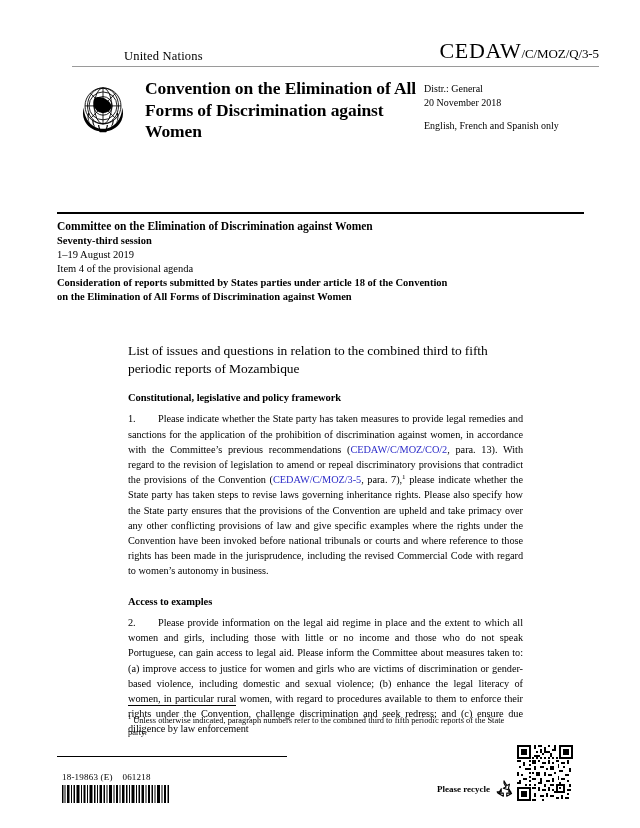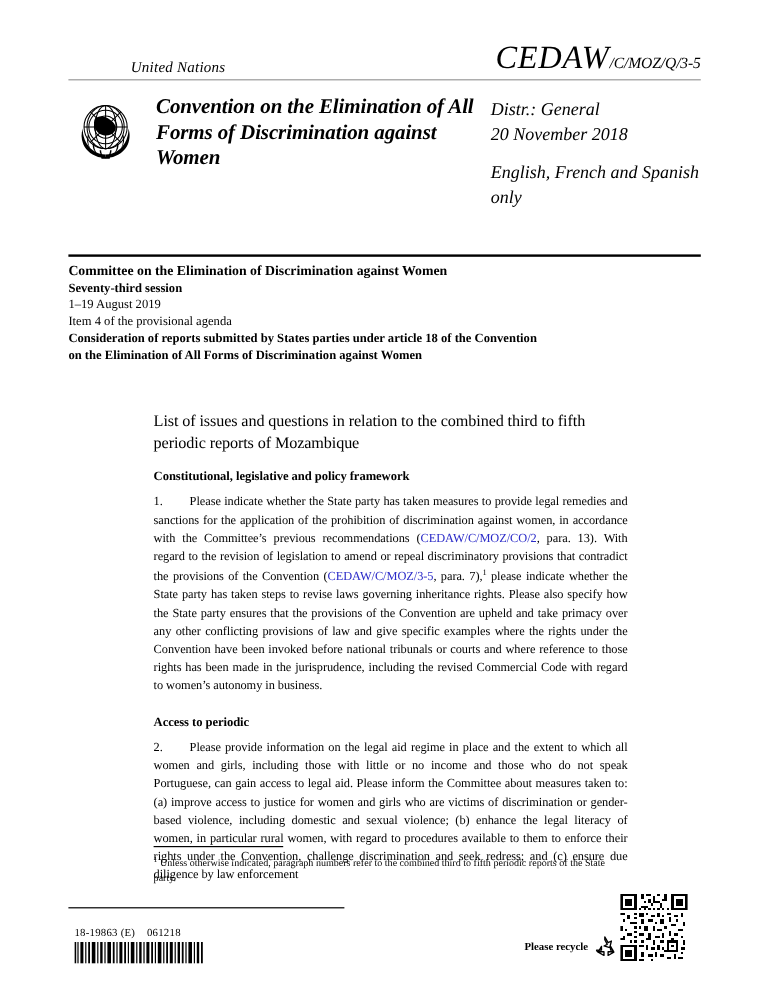--- a/index.html
+++ b/index.html
@@ -16,43 +16,42 @@
     width: 640px;
     height: 828px;
     background: #ffffff;
     overflow: hidden;
     box-sizing: border-box;
   }
 
   
   .masthead {
     position: absolute;
-    left: 57px;
+    left: 72px;
     top: 42px;
     width: 527px;
-    font-style: italic;
   }
   .masthead-top {
     display: flex;
     align-items: flex-end;
     justify-content: space-between;
     height: 22px;
   }
   .un-name {
     font-size: 12.5px;
     letter-spacing: 0.2px;
     padding-left: 52px;
   }
   .symbol {
     display: flex;
     align-items: baseline;
     white-space: nowrap;
   }
   .symbol-main {
-    font-size: 27px;
+    font-size: 22px;
     letter-spacing: 0.6px;
   }
   .symbol-sub {
     font-size: 13px;
     letter-spacing: -0.1px;
     padding-bottom: 1px;
   }
   .rule-thin {
     margin-top: 2px;
     height: 1px;
@@ -78,21 +77,21 @@
     flex: 1 1 auto;
     font-size: 17.5px;
     font-weight: bold;
     line-height: 1.23;
     letter-spacing: -0.1px;
     padding-top: 2px;
   }
   .distr-cell {
     flex: 0 0 175px;
     width: 175px;
-    font-size: 15px;
+    font-size: 10px;
     line-height: 1.42;
     padding-top: 6px;
   }
   .distr-gap { height: 9px; }
 
   
   .rule-thick {
     position: absolute;
     left: 57px;
     top: 212px;
@@ -283,21 +282,21 @@
     <div class="n">Item 4 of the provisional agenda</div>
     <div class="b2">Consideration of reports submitted by States parties under article 18 of the Convention on the Elimination of All Forms of Discrimination against Women</div>
   </div>
 
   <div class="content">
     <h1 class="doc-title">List of issues and questions in relation to the combined third to fifth periodic reports of Mozambique</h1>
 
     <h2 class="section-head">Constitutional, legislative and policy framework</h2>
     <p class="para"><span class="pnum">1.</span><span>Please indicate whether the State party has taken measures to provide legal remedies and sanctions for the application of the prohibition of discrimination against women, in accordance with the Committee’s previous recommendations (</span><a class="doclink" href="#">CEDAW/C/MOZ/CO/2</a><span>, para. 13). With regard to the revision of legislation to amend or repeal discriminatory provisions that contradict the provisions of the Convention (</span><a class="doclink" href="#">CEDAW/C/MOZ/3-5</a><span>, para. 7),</span><span class="fnref">1</span><span> please indicate whether the State party has taken steps to revise laws governing inheritance rights. Please also specify how the State party ensures that the provisions of the Convention are upheld and take primacy over any other conflicting provisions of law and give specific examples where the rights under the Convention have been invoked before national tribunals or courts and where reference to those rights has been made in the jurisprudence, including the revised Commercial Code with regard to women’s autonomy in business.</span></p>
 
-    <h2 class="section-head spaced">Access to periodic</h2>
+    <h2 class="section-head spaced">Access to examples</h2>
     <p class="para"><span class="pnum">2.</span><span>Please provide information on the legal aid regime in place and the extent to which all women and girls, including those with little or no income and those who do not speak Portuguese, can gain access to legal aid. Please inform the Committee about measures taken to: (a) improve access to justice for women and girls who are victims of discrimination or gender-based violence, including domestic and sexual violence; (b) enhance the legal literacy of women, in particular rural women, with regard to procedures available to them to enforce their rights under the Convention, challenge discrimination and seek redress; and (c) ensure due diligence by law enforcement</span></p>
   </div>
 
   <div class="footnote">
     <div class="fn-rule"></div>
     <p class="fn-text"><span class="fn-marker">1</span><span>Unless otherwise indicated, paragraph numbers refer to the combined third to fifth periodic reports of the State party.</span></p>
   </div>
 
   <div class="footer-rule"></div>
   <div class="jobno">18-19863 (E)    061218</div>

